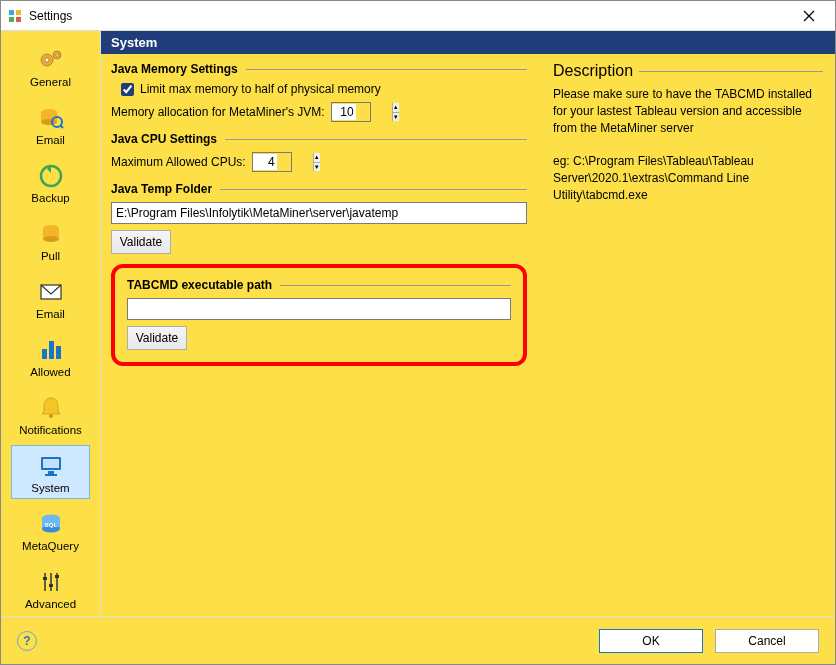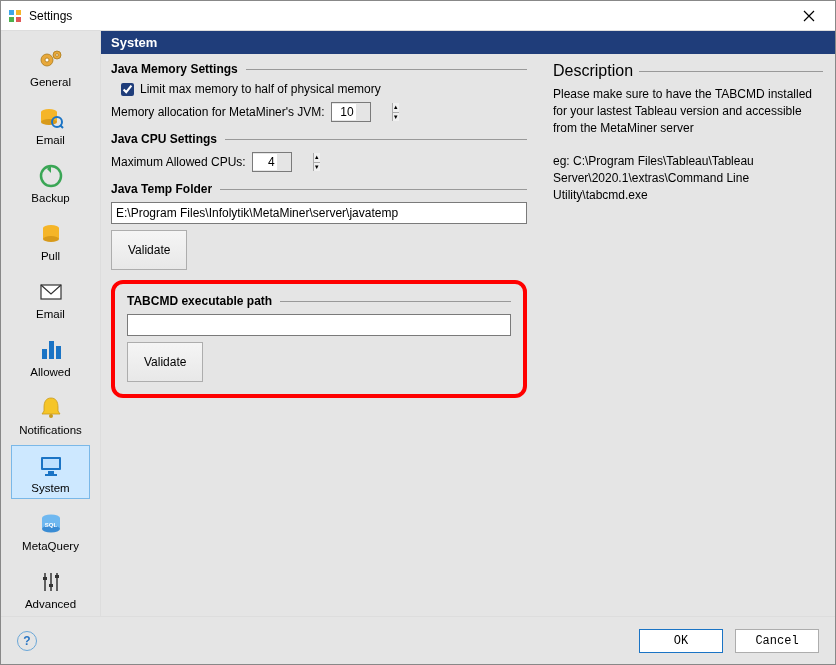--- a/index.html
+++ b/index.html
@@ -1,17 +1,17 @@
 <!DOCTYPE html>
 <html><head>
 <meta charset="utf-8">
 <style>
   * { box-sizing: border-box; }
   html, body { margin: 0; padding: 0; font-family: "Segoe UI", Tahoma, sans-serif; font-size: 12px; color: #000; }
-  .window { width: 836px; height: 665px; border: 1px solid #888; background: #e5e5e5; display: flex; flex-direction: column; position: relative; }
+  .window { width: 836px; height: 665px; border: 1px solid #888; background: #fde047; display: flex; flex-direction: column; position: relative; }
   .titlebar { height: 30px; display: flex; align-items: center; padding: 0 6px; border-bottom: 1px solid #ddd; background: #fff; }
   .titlebar .title { margin-left: 6px; font-size: 12px; }
   .titlebar .spacer { flex: 1; }
   .close-btn { width: 40px; height: 28px; display:flex; align-items:center; justify-content:center; font-size:15px; cursor:default; }
   .body { flex: 1; display: flex; min-height: 0; }
   .sidebar { width: 100px; border-right: 1px solid #ddd; display: flex; flex-direction: column; align-items: stretch; padding-top: 6px; }
   .sidebar-item { display:flex; flex-direction:column; align-items:center; justify-content:center; padding:6px 4px 4px; margin:2px 10px; border:1px solid transparent; cursor:default; }
   .sidebar-item .ico { width:34px; height:28px; display:flex; align-items:center; justify-content:center; }
   .sidebar-item .lbl { font-size:11.5px; margin-top:2px; text-align:center; }
   .sidebar-item.selected { background:#cde8ff; border:1px solid #7ab8e8; }
@@ -25,29 +25,29 @@
   .group-title { font-weight:bold; font-size:12px; margin-right:8px; white-space:nowrap; }
   .group-line { flex:1; height:1px; background:#999; }
   .row { display:flex; align-items:center; margin-bottom:6px; }
   .checkbox { width:13px; height:13px; margin:0 6px 0 10px; accent-color:#1f3d7a; }
   .num-input { width:40px; height:20px; border:1px solid #7a7a7a; display:flex; align-items:center; margin-left:6px;gap:36px; }
   .num-input input { width:24px; border:none; outline:none; font-size:12px; text-align:right; padding-right:2px; }
   .num-spin { width:14px; height:18px; display:flex; flex-direction:column; border-left:1px solid #aaa; }
   .num-spin div { flex:1; display:flex; align-items:center; justify-content:center; font-size:6px; background:#f0f0f0; cursor:default; }
   .num-spin div:first-child { border-bottom:1px solid #aaa; }
   .text-input { width:100%; height:22px; border:1px solid #7a7a7a; padding:2px 4px; font-size:12px; outline:none; }
-  .btn { height:40px; min-width:60px; padding:2px 16px; border:1px solid #adadad; background:linear-gradient(#f5f5f5,#e8e8e8); font-size:12px; cursor:default;text-align:center; }
+  .btn { height:24px; min-width:60px; padding:2px 0; border:1px solid #adadad; background:linear-gradient(#f5f5f5,#e8e8e8); font-size:12px; cursor:default;text-align:center; }
   .highlight-box { border:4px solid #ff0000; border-radius:12px; padding:10px 12px 12px; margin-top:4px; }
   .desc-title-row { display:flex; align-items:center; margin-bottom:6px; }
   .desc-title { font-size:16px; margin-right:6px; }
   .desc-text { font-size:12px; line-height:1.4; }
   .footer { height:48px; border-top:1px solid #ddd; display:flex; align-items:center; padding:0 16px; }
   .help-icon { width:20px; height:20px; border:1px solid #6aa7d8; border-radius:50%; display:flex; align-items:center; justify-content:center; color:#2a76c4; font-size:12px; font-weight:bold; cursor:default; }
   .footer .spacer { flex:1; }
-  .footer .dlg-btn { width:84px; height:24px; border:1px solid #adadad; background:#fff; font-size:12px; margin-left:12px; cursor:default;font-family:Liberation Mono, monospace; }
+  .footer .dlg-btn { width:104px; height:24px; border:1px solid #adadad; background:#fff; font-size:12px; margin-left:12px; cursor:default; }
   .footer .dlg-btn.primary { border:1.5px solid #1b74c5; }
   svg { display:block; }
 </style>
 </head>
 <body>
 
 <div class="window">
 
   <div class="titlebar">
     <span>

